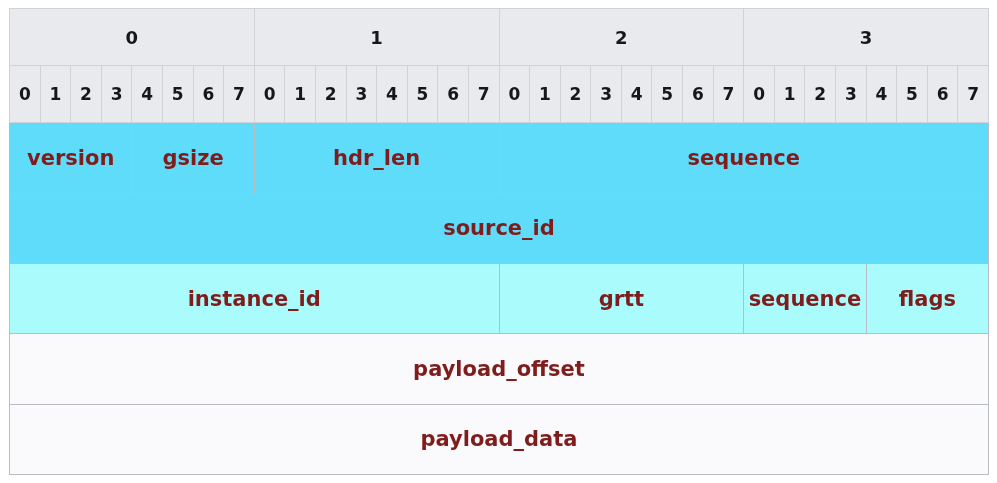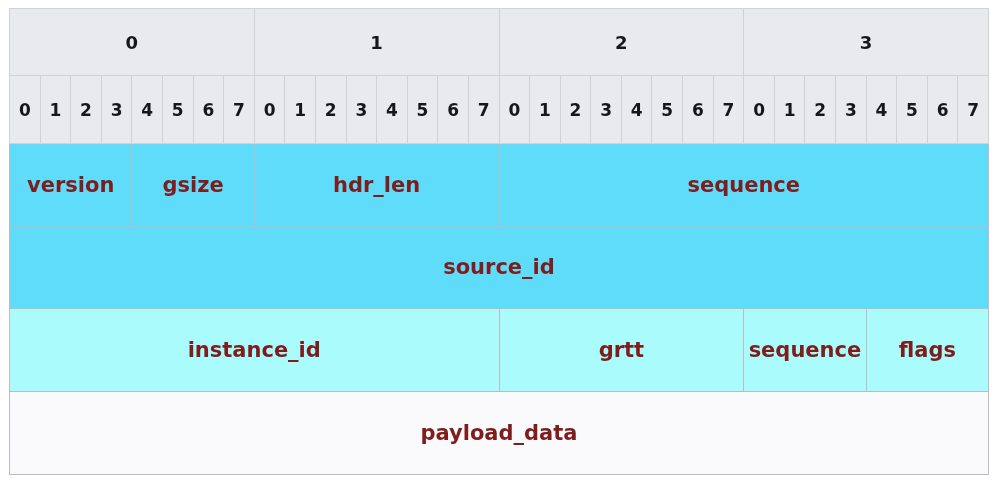--- a/index.html
+++ b/index.html
@@ -115,17 +115,20 @@
         <tr class="field-row">
           <td colspan="32" class="c-bright">source_id</td>
         </tr>
         <tr class="field-row">
           <td colspan="16" class="c-light">instance_id</td>
           <td colspan="8" class="c-light">grtt</td>
           <td colspan="4" class="c-light">sequence</td>
           <td colspan="4" class="c-light">flags</td>
         </tr>
         <tr class="field-row">
+          <td colspan="32" class="c-white">payload_offset</td>
+        </tr>
+        <tr class="field-row">
           <td colspan="32" class="c-white">payload_data</td>
         </tr>
       </tbody>
   </table>
 </div>
 
 </body></html>

